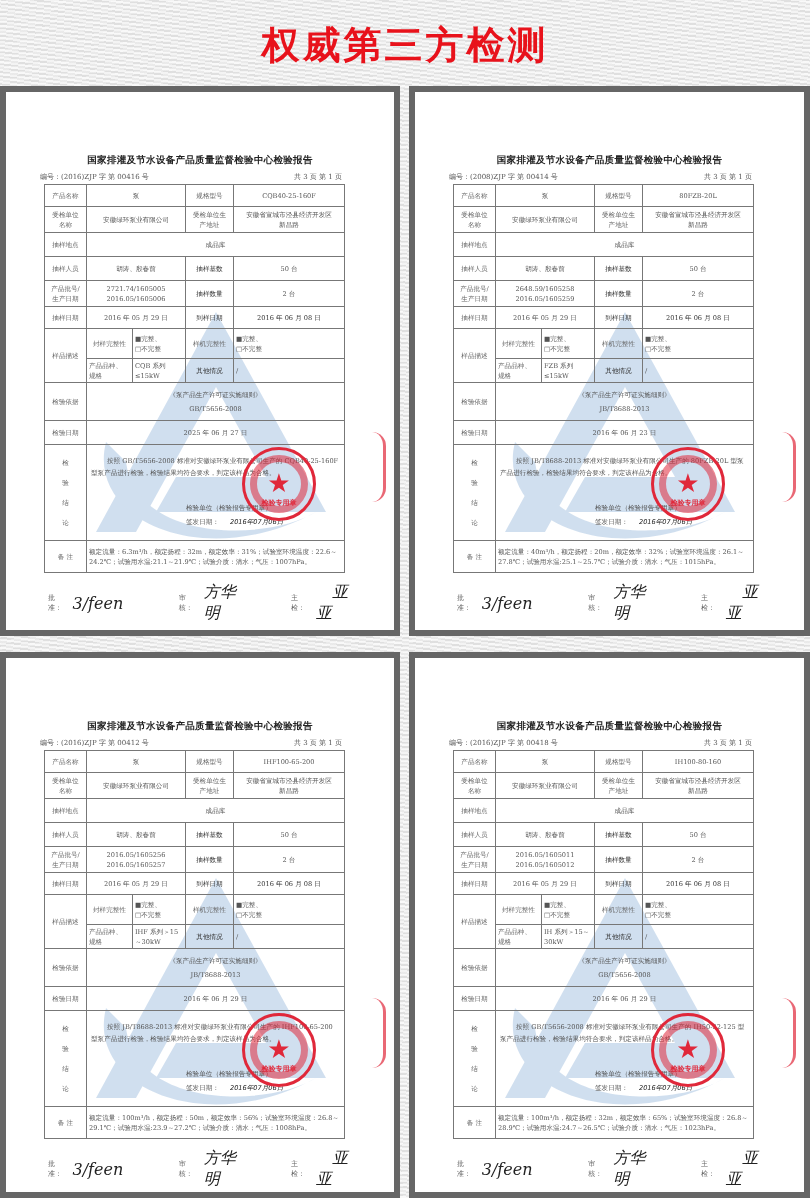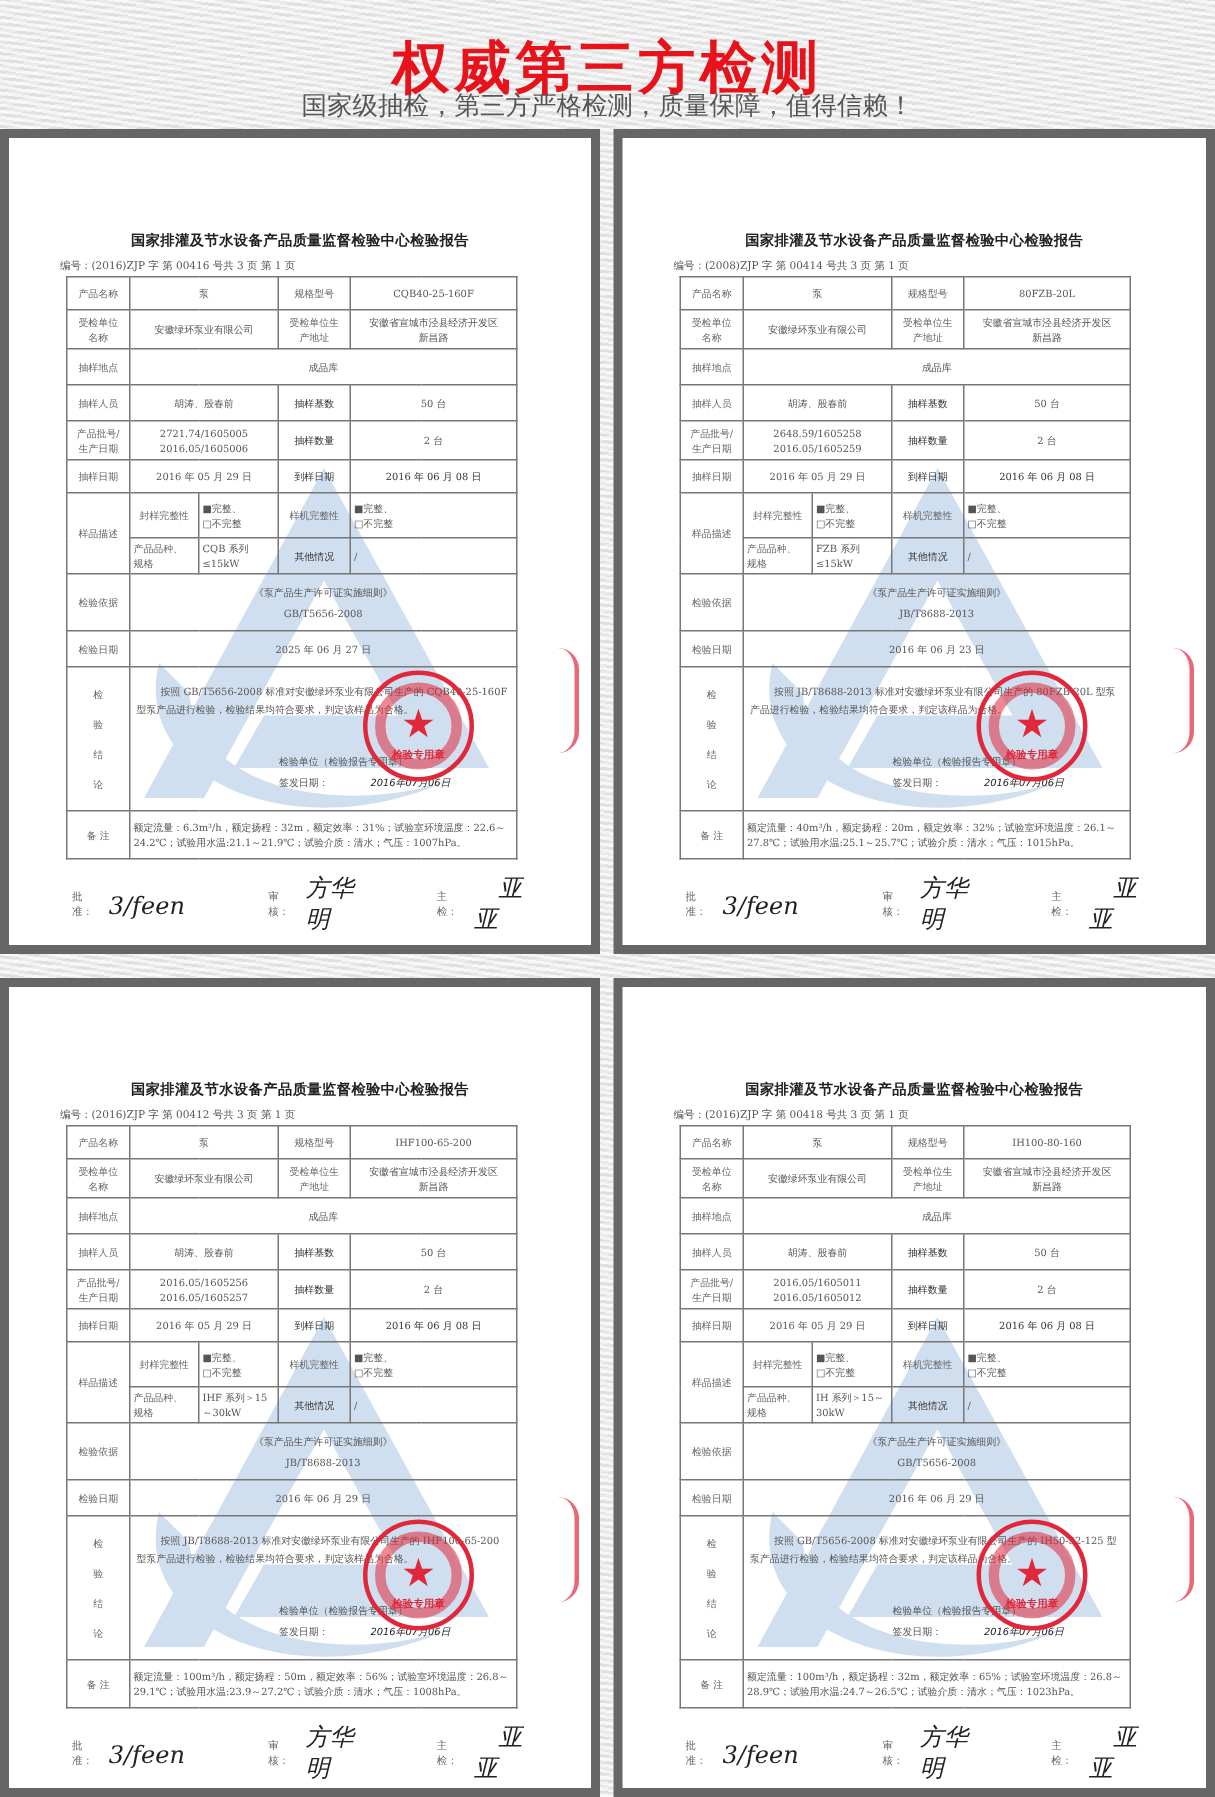--- a/index.html
+++ b/index.html
@@ -39,41 +39,41 @@
   .watermark {
     position: absolute; left: 60px; top: 200px; width: 290px; height: 260px;
     pointer-events: none; opacity: 0.28;
   }
   .doc-title {
     position: absolute; left: 0; right: 0; top: 62px; text-align: center;
     font-size: 9.5px; font-weight: bold; color: #222; letter-spacing: 0.3px;
   }
   .doc-meta {
     position: absolute; left: 34px; right: 52px; top: 80px;
-    font-size: 7px; color: #555; display: flex; 
+    font-size: 7px; color: #555; display: flex; justify-content: space-between;
   }
   table.rpt {
     position: absolute; left: 38px; top: 92px; width: 300px;
     border-collapse: collapse; font-size: 6.6px; color: #555;
     table-layout: fixed;
     border-radius: 32px;
   }
   table.rpt td {
     border: 0.8px solid #777; text-align: center; vertical-align: middle;
     padding: 1px 2px; line-height: 10px;
   }
   table.rpt td.lbl { color: #666; }
   table.rpt td.bold { color: #333; }
   table.rpt td.left { text-align: left; }
   .stack { display: block; }
   .conclusion { text-align: left !important; vertical-align: top !important; padding: 10px 4px 4px 4px !important; position: relative; }
   .concl-text { text-indent: 16px; line-height: 12px; }
   .concl-unit { margin-top: 22px; margin-left: 95px; line-height: 14px; }
   .concl-date { margin-left: 95px; line-height: 14px; }
-  .concl-date .hand { font-style: italic; font-family: "DejaVu Sans", sans-serif; color: #222; margin-left: 28px; }
+  .concl-date .hand { font-style: italic; font-family: "DejaVu Sans", sans-serif; color: #222; margin-left: 11px; }
   .vert-lbl span { display: block; line-height: 20px; }
 
   .stamp {
     position: absolute; width: 74px; height: 74px; border-radius: 50%;
     border: 3px solid #e0283a; pointer-events: none;
   }
   .stamp::before {
     content: ""; position: absolute; inset: 5px; border-radius: 50%;
     border: 7px solid rgba(224,40,58,0.55);
   }
@@ -99,21 +99,20 @@
   .sig {
     font-family: "DejaVu Serif", serif; font-style: italic; font-size: 16px; color: #222;
   }
   .sig-gap { width: 56px; }
 </style>
 </head>
 <body>
 
 <div class="banner">
   <div class="banner-title">权威第三方检测</div>
-  <div class="banner-sub">国家级抽检，第三方严格检测，质量保障，值得信赖！</div>
 </div>
 
 <div id="panels">
     <div class="panel p1">
     <svg class="watermark" viewBox="0 0 290 260">
       <path d="M150 20 L30 240 L70 240 L150 95 L200 185 L110 185 L90 220 L260 220 Z" fill="#5b8fc7"></path>
       <path d="M40 150 C20 230 140 280 250 220 C200 250 70 250 60 170 Z" fill="#5b8fc7"></path>
     </svg>
     <div class="doc-title">国家排灌及节水设备产品质量监督检验中心检验报告</div>
     <div class="doc-meta">

